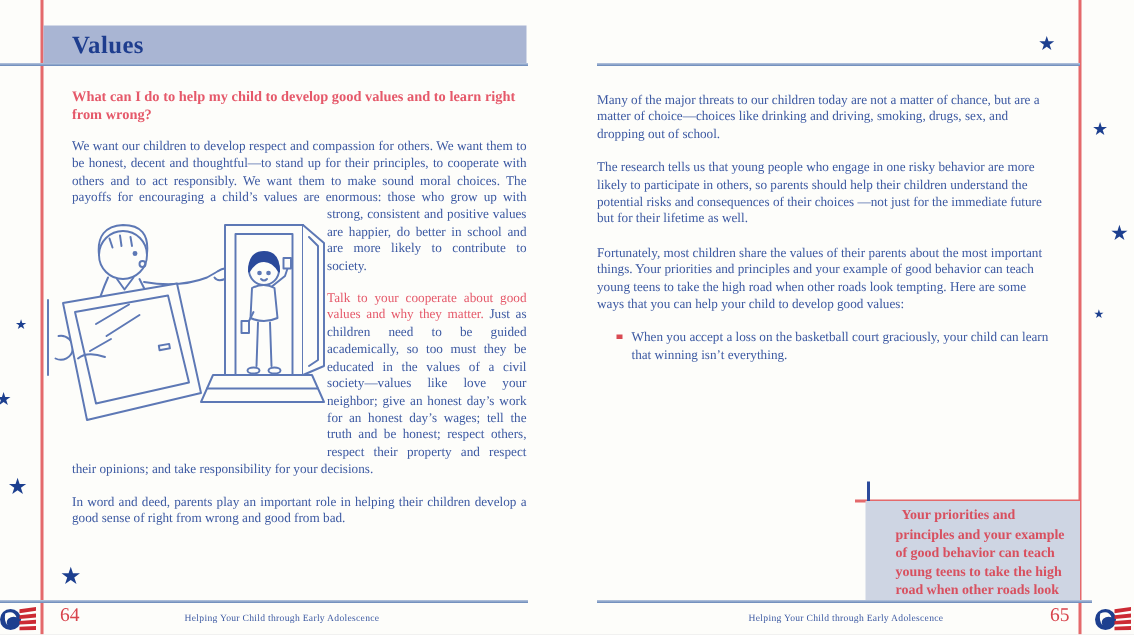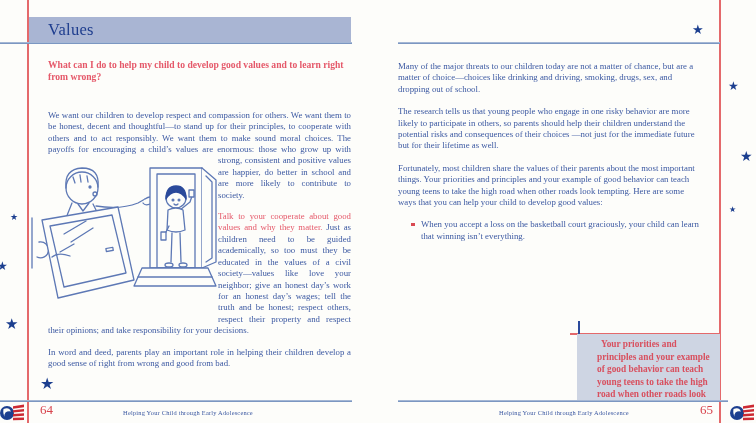--- a/index.html
+++ b/index.html
@@ -7,27 +7,27 @@
     position:relative;width:756px;height:423px;background:#fdfdfa;
     font-family:"Liberation Serif",serif;overflow:hidden;margin:0 auto;
   }
   
   .vrule-red{position:absolute;top:0;height:423px;width:2px;background:#e4696b;}
   .hrule-blue{position:absolute;height:2px;background:linear-gradient(#b9c7de,#6787b8);}
   .hrule-red{position:absolute;height:1.5px;background:#e4696b;}
   .vtick-blue{position:absolute;width:1.5px;background:#2b4a9b;}
   
   .banner{position:absolute;left:29px;top:17px;width:322px;height:26px;background:#a9b5d3;}
-  .banner h1{margin:3px 0 0 19px;font-size:16.5px;line-height:20px;font-weight:normal;
+  .banner h1{margin:3px 0 0 19px;font-size:16.5px;line-height:20px;font-weight:bold;
     color:#1e3d8e;letter-spacing:.3px;}
   
   .col{position:absolute;width:303px;color:#3c59a2;}
   .col-left{left:48px;top:59px;width:303px;}
   .col-right{left:398px;top:61px;width:303px;}
-  .q-head{font-size:9.6px;line-height:12.4px;font-weight:bold;color:#e5596a;margin:0 0 26px;}
+  .q-head{font-size:9.6px;line-height:12.4px;font-weight:bold;color:#e5596a;margin:0 0 8px;}
   .body-p{font-size:8.8px;line-height:11.4px;margin:0 0 10px;text-align:justify;}
   .col-right .body-p{text-align:left;margin-bottom:11px;}
   .red-lead{color:#e5596a;}
   
   .illo{float:left;width:176px;height:158px;margin:1px 10px 2px -16px;}
   .illo svg{display:block;margin-left:-2px;}
   
   ul.bullets{list-style:none;margin:0;padding:0 0 0 13px;}
   ul.bullets li{position:relative;padding-left:10px;margin:0 0 5px;
     font-size:8.8px;line-height:11.2px;color:#3c59a2;text-align:left;}

